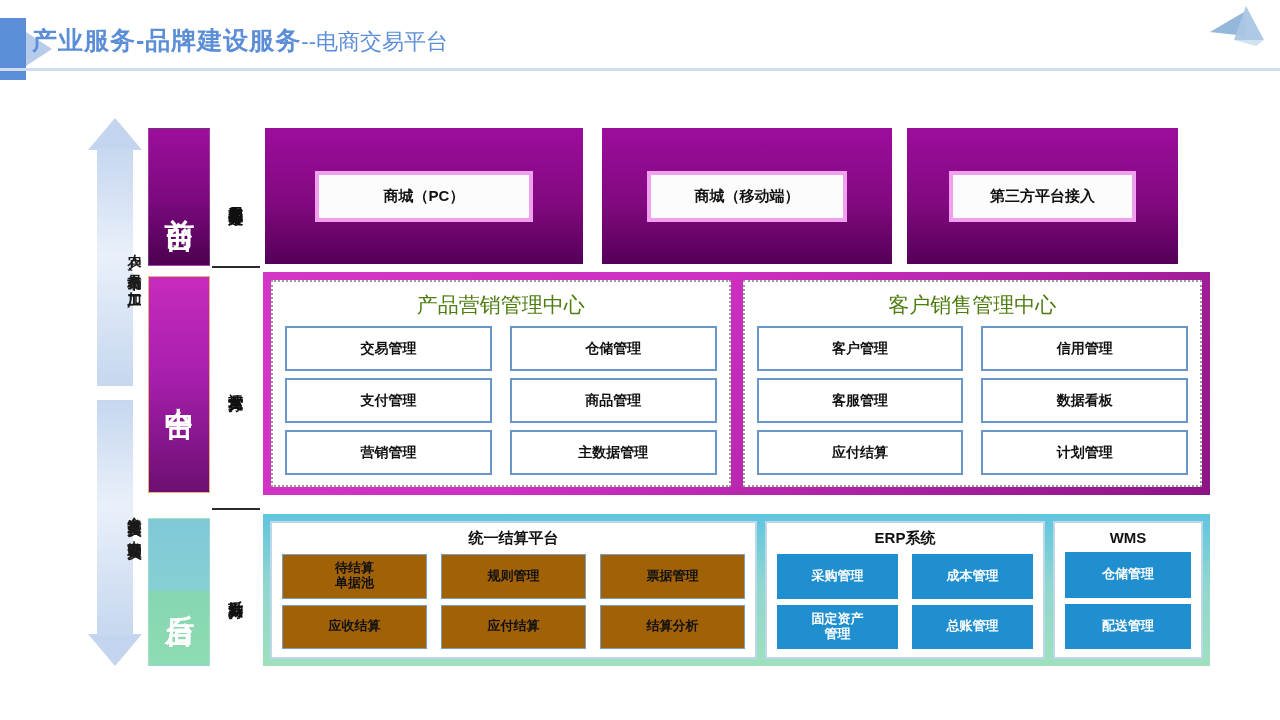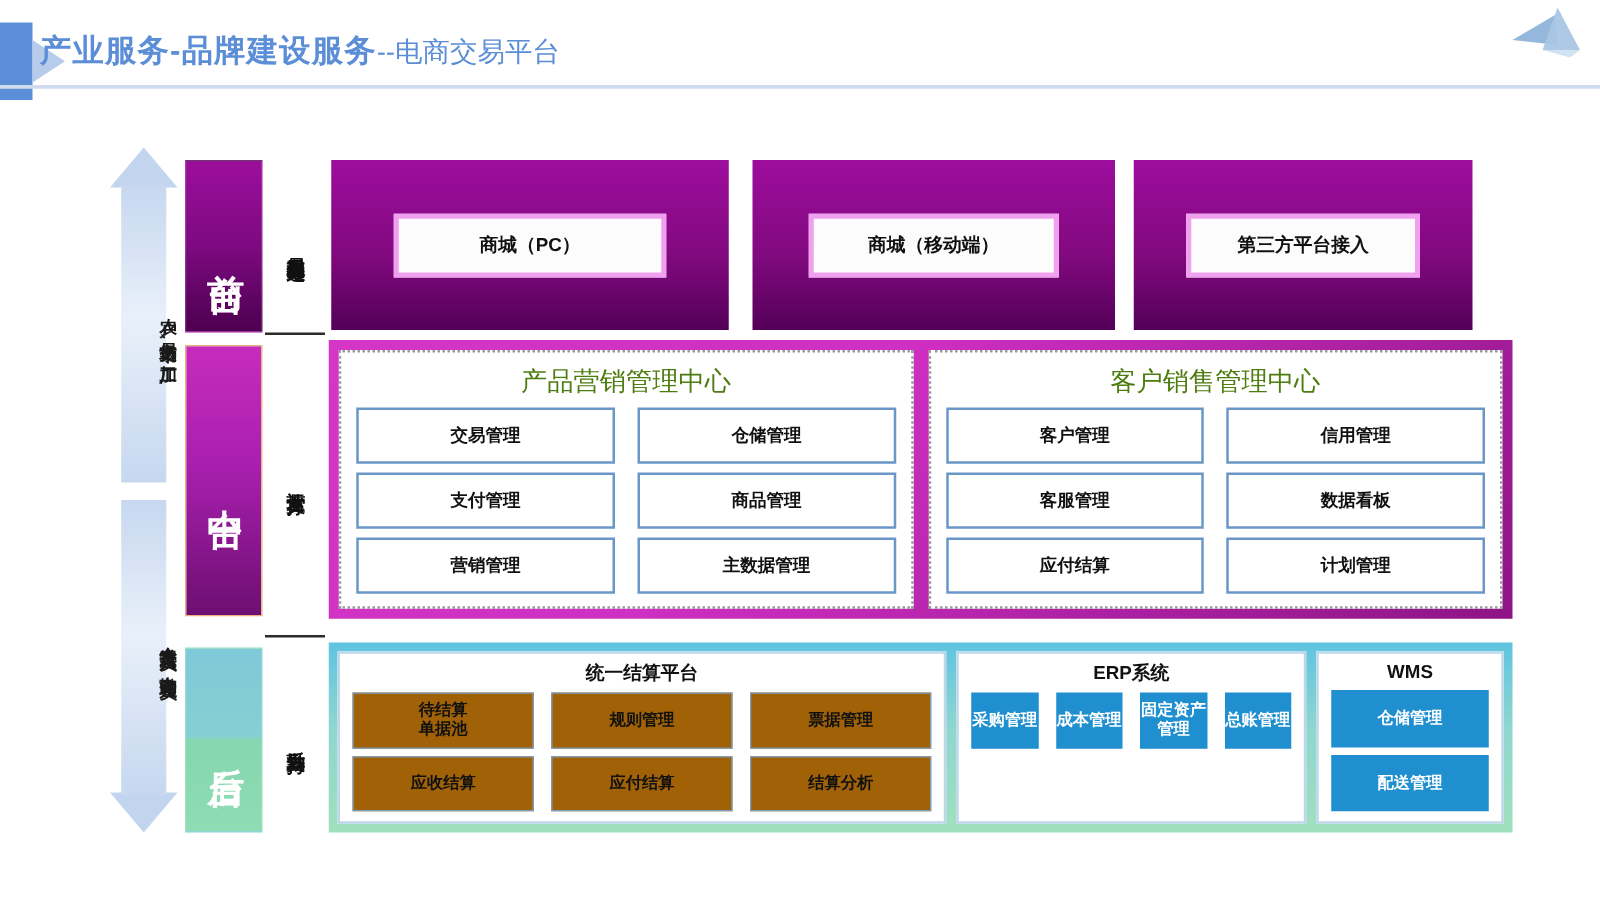--- a/index.html
+++ b/index.html
@@ -84,21 +84,21 @@
   .back-wrap{position:absolute;left:263px;top:514px;width:947px;height:152px;
      background:linear-gradient(180deg,#5fc4e0 0%,#8fd6cf 45%,#9fe0bd 100%);
      padding:7px;box-sizing:border-box;display:flex;gap:8px;}
   .back-panel{background:#fff;border:2px solid #bcd7ea;box-sizing:border-box;
      padding:4px 10px 8px;display:flex;flex-direction:column;}
   .p-settle{flex:0 0 487px;}
   .p-erp{flex:0 0 280px;}
   .p-wms{flex:1;}
   .back-title{text-align:center;font-size:15px;font-weight:bold;color:#111;margin:2px 0 6px;}
   .g3{flex:1;display:grid;grid-template-columns:1fr 1fr 1fr;grid-template-rows:1fr 1fr;gap:6px 14px;}
-  .g2{flex:1;display:grid;grid-template-columns:1fr 1fr 1fr 1fr;grid-template-rows:1fr 1fr;gap:6px 14px;}
+  .g2{flex:1;display:grid;grid-template-columns:1fr 1fr;grid-template-rows:1fr 1fr;gap:6px 14px;}
   .g1{flex:1;display:grid;grid-template-columns:1fr;grid-template-rows:1fr 1fr;gap:6px;}
   .cell-lite{border:1px solid #7a9fc4;background:#a16207;display:flex;align-items:center;justify-content:center;
      text-align:center;font-size:13px;font-weight:bold;color:#111;line-height:1.15;}
   .cell-blue{background:#1f8fd0;display:flex;align-items:center;justify-content:center;
      text-align:center;font-size:13px;font-weight:bold;color:#fff;line-height:1.15;}
 </style>
 </head>
 <body>
 
 <div class="slide">

